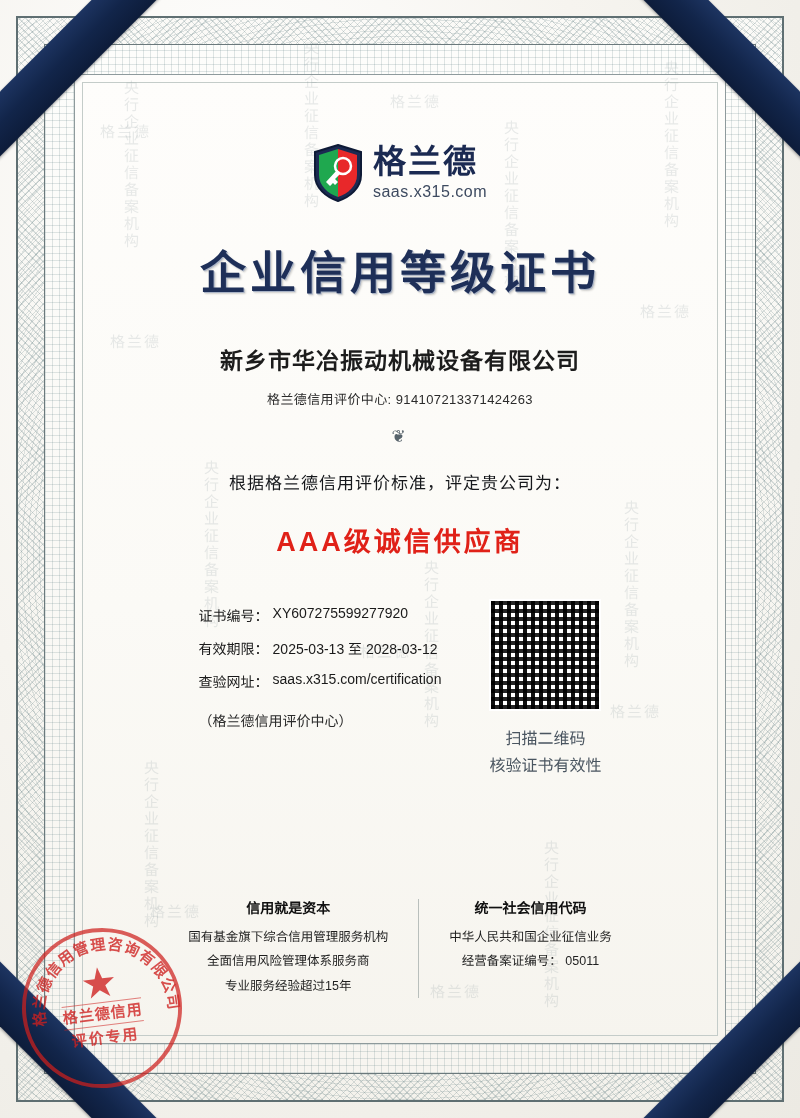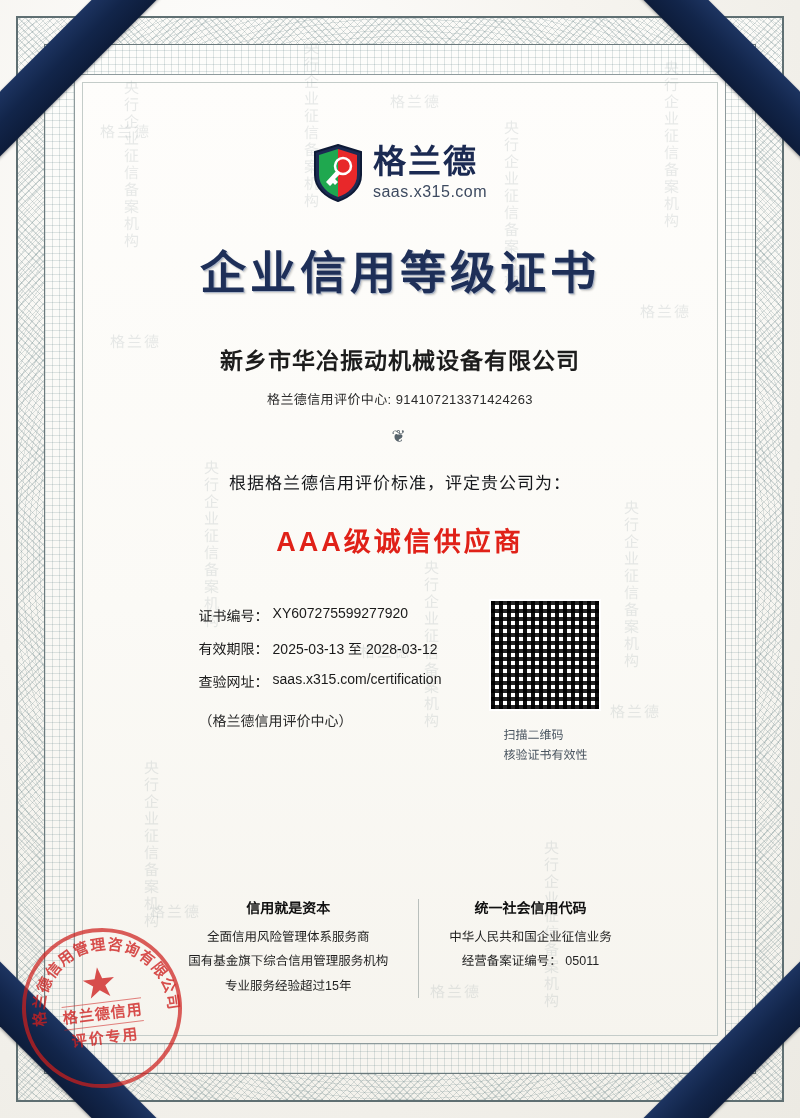--- a/index.html
+++ b/index.html
@@ -193,24 +193,24 @@
     width: 112px; height: 112px;
     background-color: #fff;
     background-image:
       repeating-linear-gradient(90deg, #111 0 4px, #fff 4px 8px),
       repeating-linear-gradient(0deg, rgba(17,17,17,0.92) 0 4px, rgba(255,255,255,0.92) 4px 8px);
     background-blend-mode: multiply;
     border: 2px solid #fff;
   }
   .qr-caption {
     margin-top: 14px;
-    font-size: 12px;
+    font-size: 16px;
     color: #4a5560;
     line-height: 1.7;
-    text-align: left;
+    text-align: center;
   }
 
   
   .footer {
     position: absolute;
     left: 0; right: 0; bottom: 24px;
     display: flex;
     justify-content: center;
     align-items: flex-start;
     gap: 30px;
@@ -359,22 +359,22 @@
         <div class="qr-caption">
           <div>扫描二维码</div>
           <div>核验证书有效性</div>
         </div>
       </div>
     </div>
 
     <div class="footer">
       <div class="footer-col">
         <span class="head">信用就是资本</span>
+        <div>国有基金旗下综合信用管理服务机构</div>
         <div>全面信用风险管理体系服务商</div>
-        <div>国有基金旗下综合信用管理服务机构</div>
         <div>专业服务经验超过15年</div>
       </div>
       <div class="footer-divider"></div>
       <div class="footer-col">
         <span class="head">统一社会信用代码</span>
         <div>中华人民共和国企业征信业务</div>
         <div>经营备案证编号： 05011</div>
       </div>
     </div>
 

